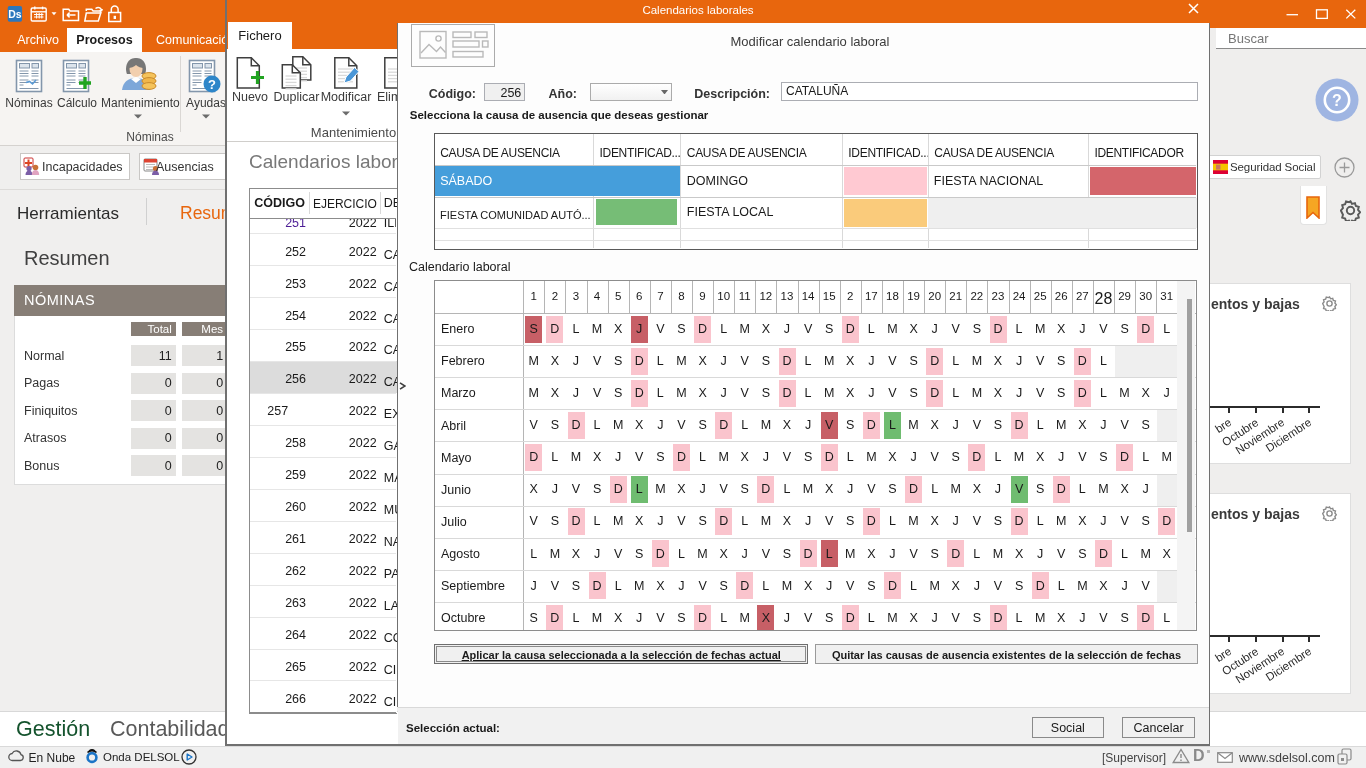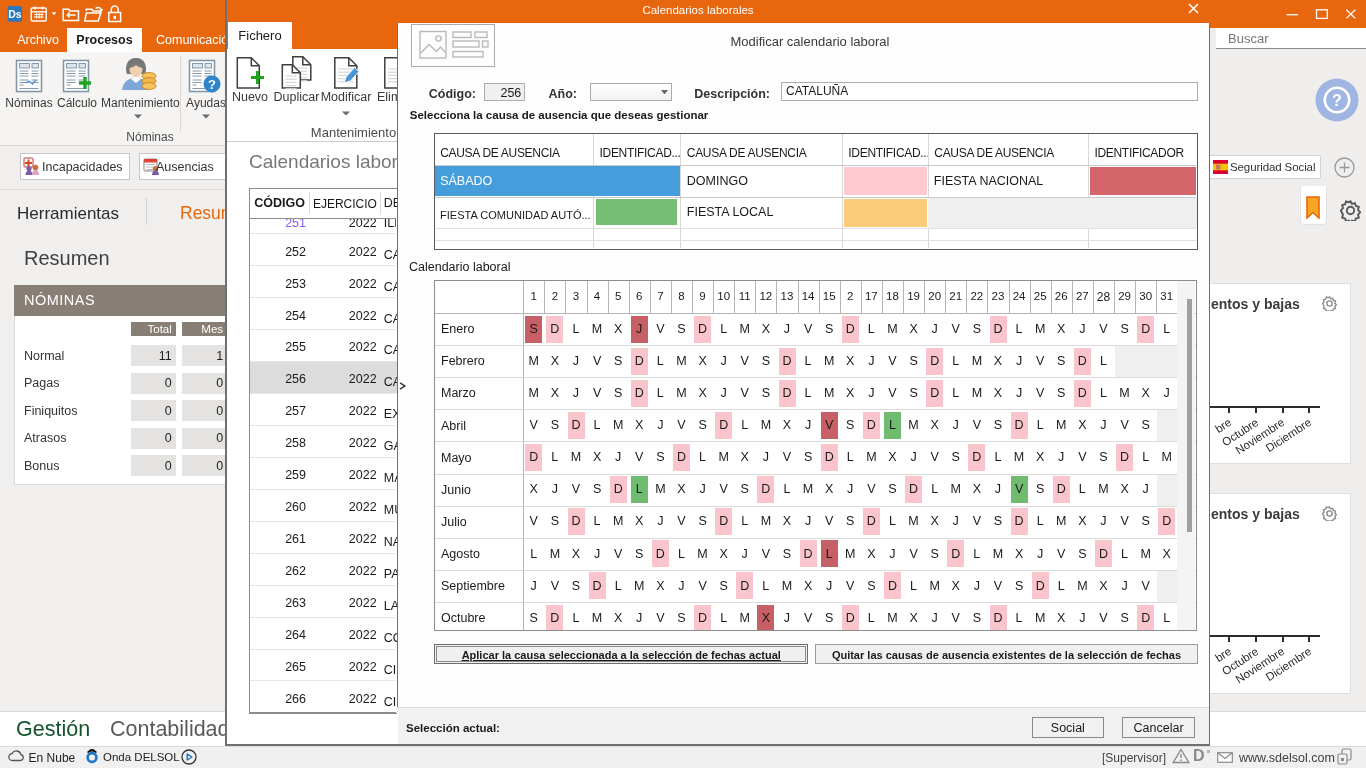--- a/index.html
+++ b/index.html
@@ -337,21 +337,21 @@
 <div class="a" style="left:226.5px;top:140.5px;width:170px;height:1px;background:#D0CECB"></div>
 <div class="tx" style="left:249px;top:151px;width:147.5px;font-size:19px;color:#787878;overflow:hidden">Calendarios laborales</div>
 <div class="a" style="left:248.6px;top:187.6px;width:148px;height:526px;background:#fff;border:1px solid #8C8C8C;border-right:none;box-sizing:border-box;overflow:hidden"></div>
 <div class="tx" style="left:249.6px;top:196px;width:60px;font-size:12.5px;font-weight:bold;color:#1A1A1A;text-align:center">CÓDIGO</div>
 <div class="tx" style="left:309.4px;top:196.5px;width:71px;font-size:12px;color:#1A1A1A;text-align:center">EJERCICIO</div>
 <div class="tx" style="left:383.8px;top:196px;font-size:12.5px;color:#1A1A1A">DE</div>
 <div class="a" style="left:309.4px;top:192px;width:1px;height:22px;background:#D9D9D9"></div>
 <div class="a" style="left:380.4px;top:192px;width:1px;height:22px;background:#D9D9D9"></div>
 <div class="a" style="left:249.6px;top:218px;width:146.9px;height:1px;background:#8C8C8C"></div>
 <div class="a" style="left:249.6px;top:218.5px;width:146.9px;height:14px;overflow:hidden">
-    <div class="tx" style="left:0;top:-3px;width:56.4px;font-size:12.5px;color:#8b5cf6;text-align:right">251</div>
+    <div class="tx" style="left:0;top:-3px;width:56.4px;font-size:12.5px;color:#4c1d95;text-align:right">251</div>
     <div class="tx" style="left:60px;top:-3px;width:67px;font-size:12.5px;color:#1A1A1A;text-align:right">2022</div>
     <div class="tx" style="left:134.2px;top:-3px;font-size:12.5px;color:#1A1A1A">ILL</div>
   </div>
 <div class="a" style="left:249.6px;top:233.4px;width:146.9px;height:1px;background:#E6E6E6"></div>
 <div class="tx" style="left:249.6px;top:244.6px;width:56.4px;font-size:12.5px;color:#1A1A1A;text-align:right">252</div>
 <div class="tx" style="left:309.6px;top:244.6px;width:67px;font-size:12.5px;color:#1A1A1A;text-align:right">2022</div>
 <div class="a" style="left:383.8px;top:244.6px;width:13px;overflow:hidden;height:14px"><span style="font-size:12.5px;color:#1A1A1A;white-space:nowrap">CANARIAS</span></div>
 <div class="a" style="left:249.6px;top:265.3px;width:146.9px;height:1px;background:#E6E6E6"></div>
 <div class="tx" style="left:249.6px;top:276.5px;width:56.4px;font-size:12.5px;color:#1A1A1A;text-align:right">253</div>
 <div class="tx" style="left:309.6px;top:276.5px;width:67px;font-size:12.5px;color:#1A1A1A;text-align:right">2022</div>
@@ -363,21 +363,21 @@
 <div class="a" style="left:249.6px;top:329.2px;width:146.9px;height:1px;background:#E6E6E6"></div>
 <div class="tx" style="left:249.6px;top:340.4px;width:56.4px;font-size:12.5px;color:#1A1A1A;text-align:right">255</div>
 <div class="tx" style="left:309.6px;top:340.4px;width:67px;font-size:12.5px;color:#1A1A1A;text-align:right">2022</div>
 <div class="a" style="left:383.8px;top:340.4px;width:13px;overflow:hidden;height:14px"><span style="font-size:12.5px;color:#1A1A1A;white-space:nowrap">CASTILLA Y LEÓN</span></div>
 <div class="a" style="left:249.6px;top:361.1px;width:147px;height:31.9px;background:#DCDCDC"></div>
 <div class="a" style="left:249.6px;top:361.1px;width:146.9px;height:1px;background:#E6E6E6"></div>
 <div class="tx" style="left:249.6px;top:372.3px;width:56.4px;font-size:12.5px;color:#1A1A1A;text-align:right">256</div>
 <div class="tx" style="left:309.6px;top:372.3px;width:67px;font-size:12.5px;color:#1A1A1A;text-align:right">2022</div>
 <div class="a" style="left:383.8px;top:372.3px;width:13px;overflow:hidden;height:14px"><span style="font-size:12.5px;color:#1A1A1A;white-space:nowrap">CATALUÑA</span></div>
 <div class="a" style="left:249.6px;top:393.1px;width:146.9px;height:1px;background:#E6E6E6"></div>
-<div class="tx" style="left:249.6px;top:404.2px;width:56.4px;font-size:12.5px;color:#1A1A1A;text-align:right">257</div>
+<div class="tx" style="left:249.6px;top:404.2px;width:56.4px;font-size:12.5px;color:#1A1A1A;text-align:center">257</div>
 <div class="tx" style="left:309.6px;top:404.2px;width:67px;font-size:12.5px;color:#1A1A1A;text-align:right">2022</div>
 <div class="a" style="left:383.8px;top:404.2px;width:13px;overflow:hidden;height:14px"><span style="font-size:12.5px;color:#1A1A1A;white-space:nowrap">EXTREMADURA</span></div>
 <div class="a" style="left:249.6px;top:425.0px;width:146.9px;height:1px;background:#E6E6E6"></div>
 <div class="tx" style="left:249.6px;top:436.2px;width:56.4px;font-size:12.5px;color:#1A1A1A;text-align:right">258</div>
 <div class="tx" style="left:309.6px;top:436.2px;width:67px;font-size:12.5px;color:#1A1A1A;text-align:right">2022</div>
 <div class="a" style="left:383.8px;top:436.2px;width:13px;overflow:hidden;height:14px"><span style="font-size:12.5px;color:#1A1A1A;white-space:nowrap">GALICIA</span></div>
 <div class="a" style="left:249.6px;top:456.9px;width:146.9px;height:1px;background:#E6E6E6"></div>
 <div class="tx" style="left:249.6px;top:468.1px;width:56.4px;font-size:12.5px;color:#1A1A1A;text-align:right">259</div>
 <div class="tx" style="left:309.6px;top:468.1px;width:67px;font-size:12.5px;color:#1A1A1A;text-align:right">2022</div>
 <div class="a" style="left:383.8px;top:468.1px;width:13px;overflow:hidden;height:14px"><span style="font-size:12.5px;color:#1A1A1A;white-space:nowrap">MADRID</span></div>
@@ -522,21 +522,21 @@
 <div class="tx" style="left:881.9px;top:289.5px;width:21.1px;font-size:11.5px;color:#1A1A1A;text-align:center">18</div>
 <div class="tx" style="left:903.0px;top:289.5px;width:21.1px;font-size:11.5px;color:#1A1A1A;text-align:center">19</div>
 <div class="tx" style="left:924.1px;top:289.5px;width:21.1px;font-size:11.5px;color:#1A1A1A;text-align:center">20</div>
 <div class="tx" style="left:945.2px;top:289.5px;width:21.1px;font-size:11.5px;color:#1A1A1A;text-align:center">21</div>
 <div class="tx" style="left:966.3px;top:289.5px;width:21.1px;font-size:11.5px;color:#1A1A1A;text-align:center">22</div>
 <div class="tx" style="left:987.4px;top:289.5px;width:21.1px;font-size:11.5px;color:#1A1A1A;text-align:center">23</div>
 <div class="tx" style="left:1008.5px;top:289.5px;width:21.1px;font-size:11.5px;color:#1A1A1A;text-align:center">24</div>
 <div class="tx" style="left:1029.6px;top:289.5px;width:21.1px;font-size:11.5px;color:#1A1A1A;text-align:center">25</div>
 <div class="tx" style="left:1050.7px;top:289.5px;width:21.1px;font-size:11.5px;color:#1A1A1A;text-align:center">26</div>
 <div class="tx" style="left:1071.8px;top:289.5px;width:21.1px;font-size:11.5px;color:#1A1A1A;text-align:center">27</div>
-<div class="tx" style="left:1092.9px;top:289.5px;width:21.1px;font-size:12px;color:#1A1A1A;text-align:center">28</div>
+<div class="tx" style="left:1092.9px;top:289.5px;width:21.1px;font-size:16px;color:#1A1A1A;text-align:center">28</div>
 <div class="tx" style="left:1114.0px;top:289.5px;width:21.1px;font-size:11.5px;color:#1A1A1A;text-align:center">29</div>
 <div class="tx" style="left:1135.1px;top:289.5px;width:21.1px;font-size:11.5px;color:#1A1A1A;text-align:center">30</div>
 <div class="tx" style="left:1156.2px;top:289.5px;width:21.1px;font-size:11.5px;color:#1A1A1A;text-align:center">31</div>
 <div class="a" style="left:434.8px;top:313.0px;width:760.8px;height:1px;background:#B5B5B5"></div>
 <div class="a" style="left:523.2px;top:313.0px;width:1px;height:317.3px;background:#B5B5B5"></div>
 <div class="a" style="left:434.8px;top:345.1px;width:760.8px;height:1px;background:#D9D9D9"></div>
 <div class="tx" style="left:441px;top:322.2px;font-size:12.5px;color:#1A1A1A">Enero</div>
 <div class="a" style="left:525.3px;top:315.6px;width:17px;height:27.0px;background:#C75F66"></div>
 <div class="tx" style="left:523.2px;top:321.8px;width:21.1px;font-size:12.5px;color:#1A1A1A;text-align:center">S</div>
 <div class="a" style="left:546.4px;top:315.6px;width:17px;height:27.0px;background:#FAC4CD"></div>

